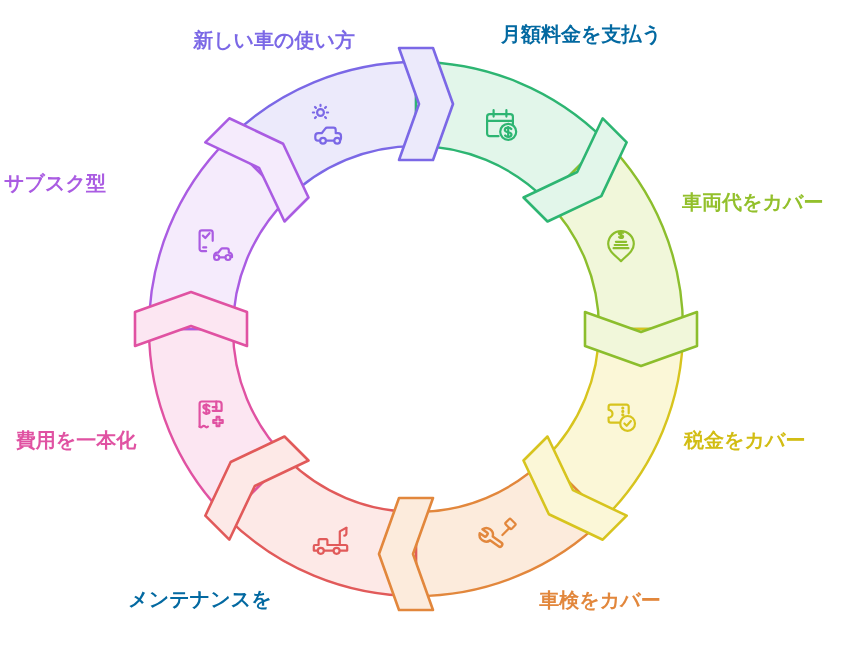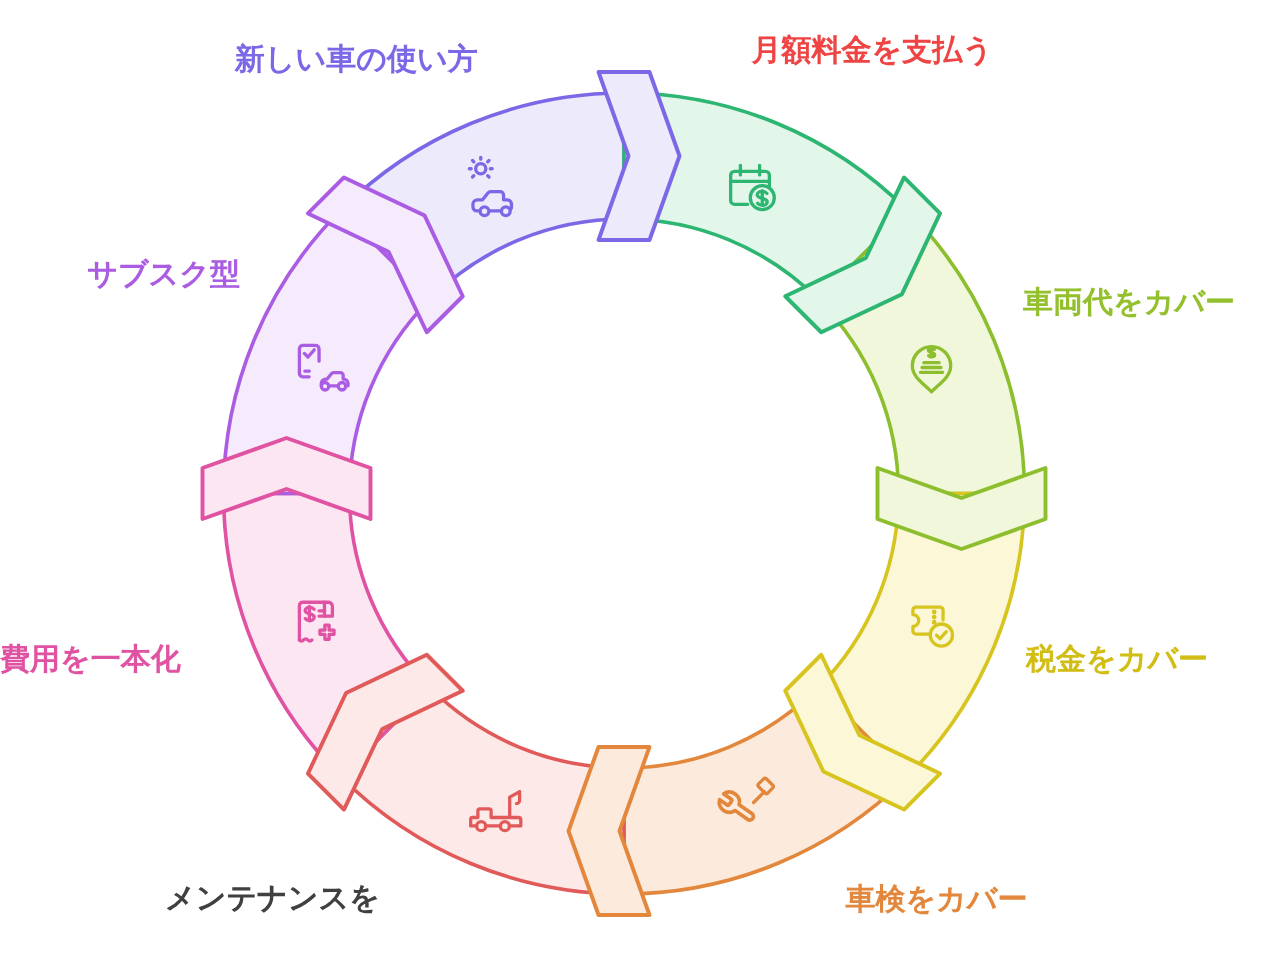--- a/index.html
+++ b/index.html
@@ -114,45 +114,45 @@
         <path d="M16.2 27.4h3"></path>
         <path d="M15.9 15.6l2.4 2.4 4.2-4.8"></path>
         <path d="M27.2 37.2v-1.6a2.9 2.9 0 0 1 2.9-2.9h1l2.8-3.5a2 2 0 0 1 1.6-.8h4.3a2 2 0 0 1 2 2v2.3h.3a2.9 2.9 0 0 1 2.9 2.9v1.6" fill="#f5ebfc"></path>
         <path d="M31.9 37.3h6.8"></path>
         <circle cx="29.7" cy="37.5" r="2.5" fill="#f5ebfc"></circle>
         <circle cx="41" cy="37.5" r="2.5" fill="#f5ebfc"></circle>
       </g>
     </g>
   </svg>
 
-  <div class="label" style="left: 120px; top: 27px; width: 235px; text-align: center; color: rgb(123, 104, 230);">
+  <div class="label" style="left: 120px; top: 27px; width: 235px; text-align: right; color: rgb(123, 104, 230);">
     <span>新しい車の使い方</span>
   </div>
 
-  <div class="label" style="left: 464px; top: 21px; width: 235px; text-align: center; color: #ef4444;">
+  <div class="label" style="left: 464px; top: 21px; width: 235px; text-align: center; color: #0369a1;">
     <span>月額料金を支払う</span>
   </div>
 
   <div class="label" style="left: 682px; top: 189px; width: 170px; text-align: left; color: rgb(147, 192, 44);">
     <span>車両代をカバー</span>
   </div>
 
   <div class="label" style="left: 684px; top: 427px; width: 170px; text-align: left; color: rgb(210, 189, 20);">
     <span>税金をカバー</span>
   </div>
 
-  <div class="label" style="left: 515px; top: 587px; width: 170px; text-align: right; color: rgb(226, 135, 60);">
+  <div class="label" style="left: 515px; top: 587px; width: 170px; text-align: center; color: rgb(226, 135, 60);">
     <span>車検をカバー</span>
   </div>
 
-  <div class="label" style="left: 110px; top: 586px; width: 180px; text-align: left; color: #404040;">
+  <div class="label" style="left: 110px; top: 586px; width: 180px; text-align: center; color: #0369a1;">
     <span>メンテナンスを</span>
   </div>
 
-  <div class="label" style="left: 0px; top: 427px; width: 152px; text-align: left; color: rgb(224, 82, 162);">
+  <div class="label" style="left: 0px; top: 427px; width: 152px; text-align: center; color: rgb(224, 82, 162);">
     <span>費用を一本化</span>
   </div>
 
-  <div class="label" style="left: 14px; top: 170px; width: 146px; text-align: right; color: rgb(170, 92, 226);">
+  <div class="label" style="left: 4px; top: 170px; width: 146px; color: rgb(170, 92, 226);">
     <span>サブスク型</span>
   </div>
 
 </div>
 
 </body></html>

